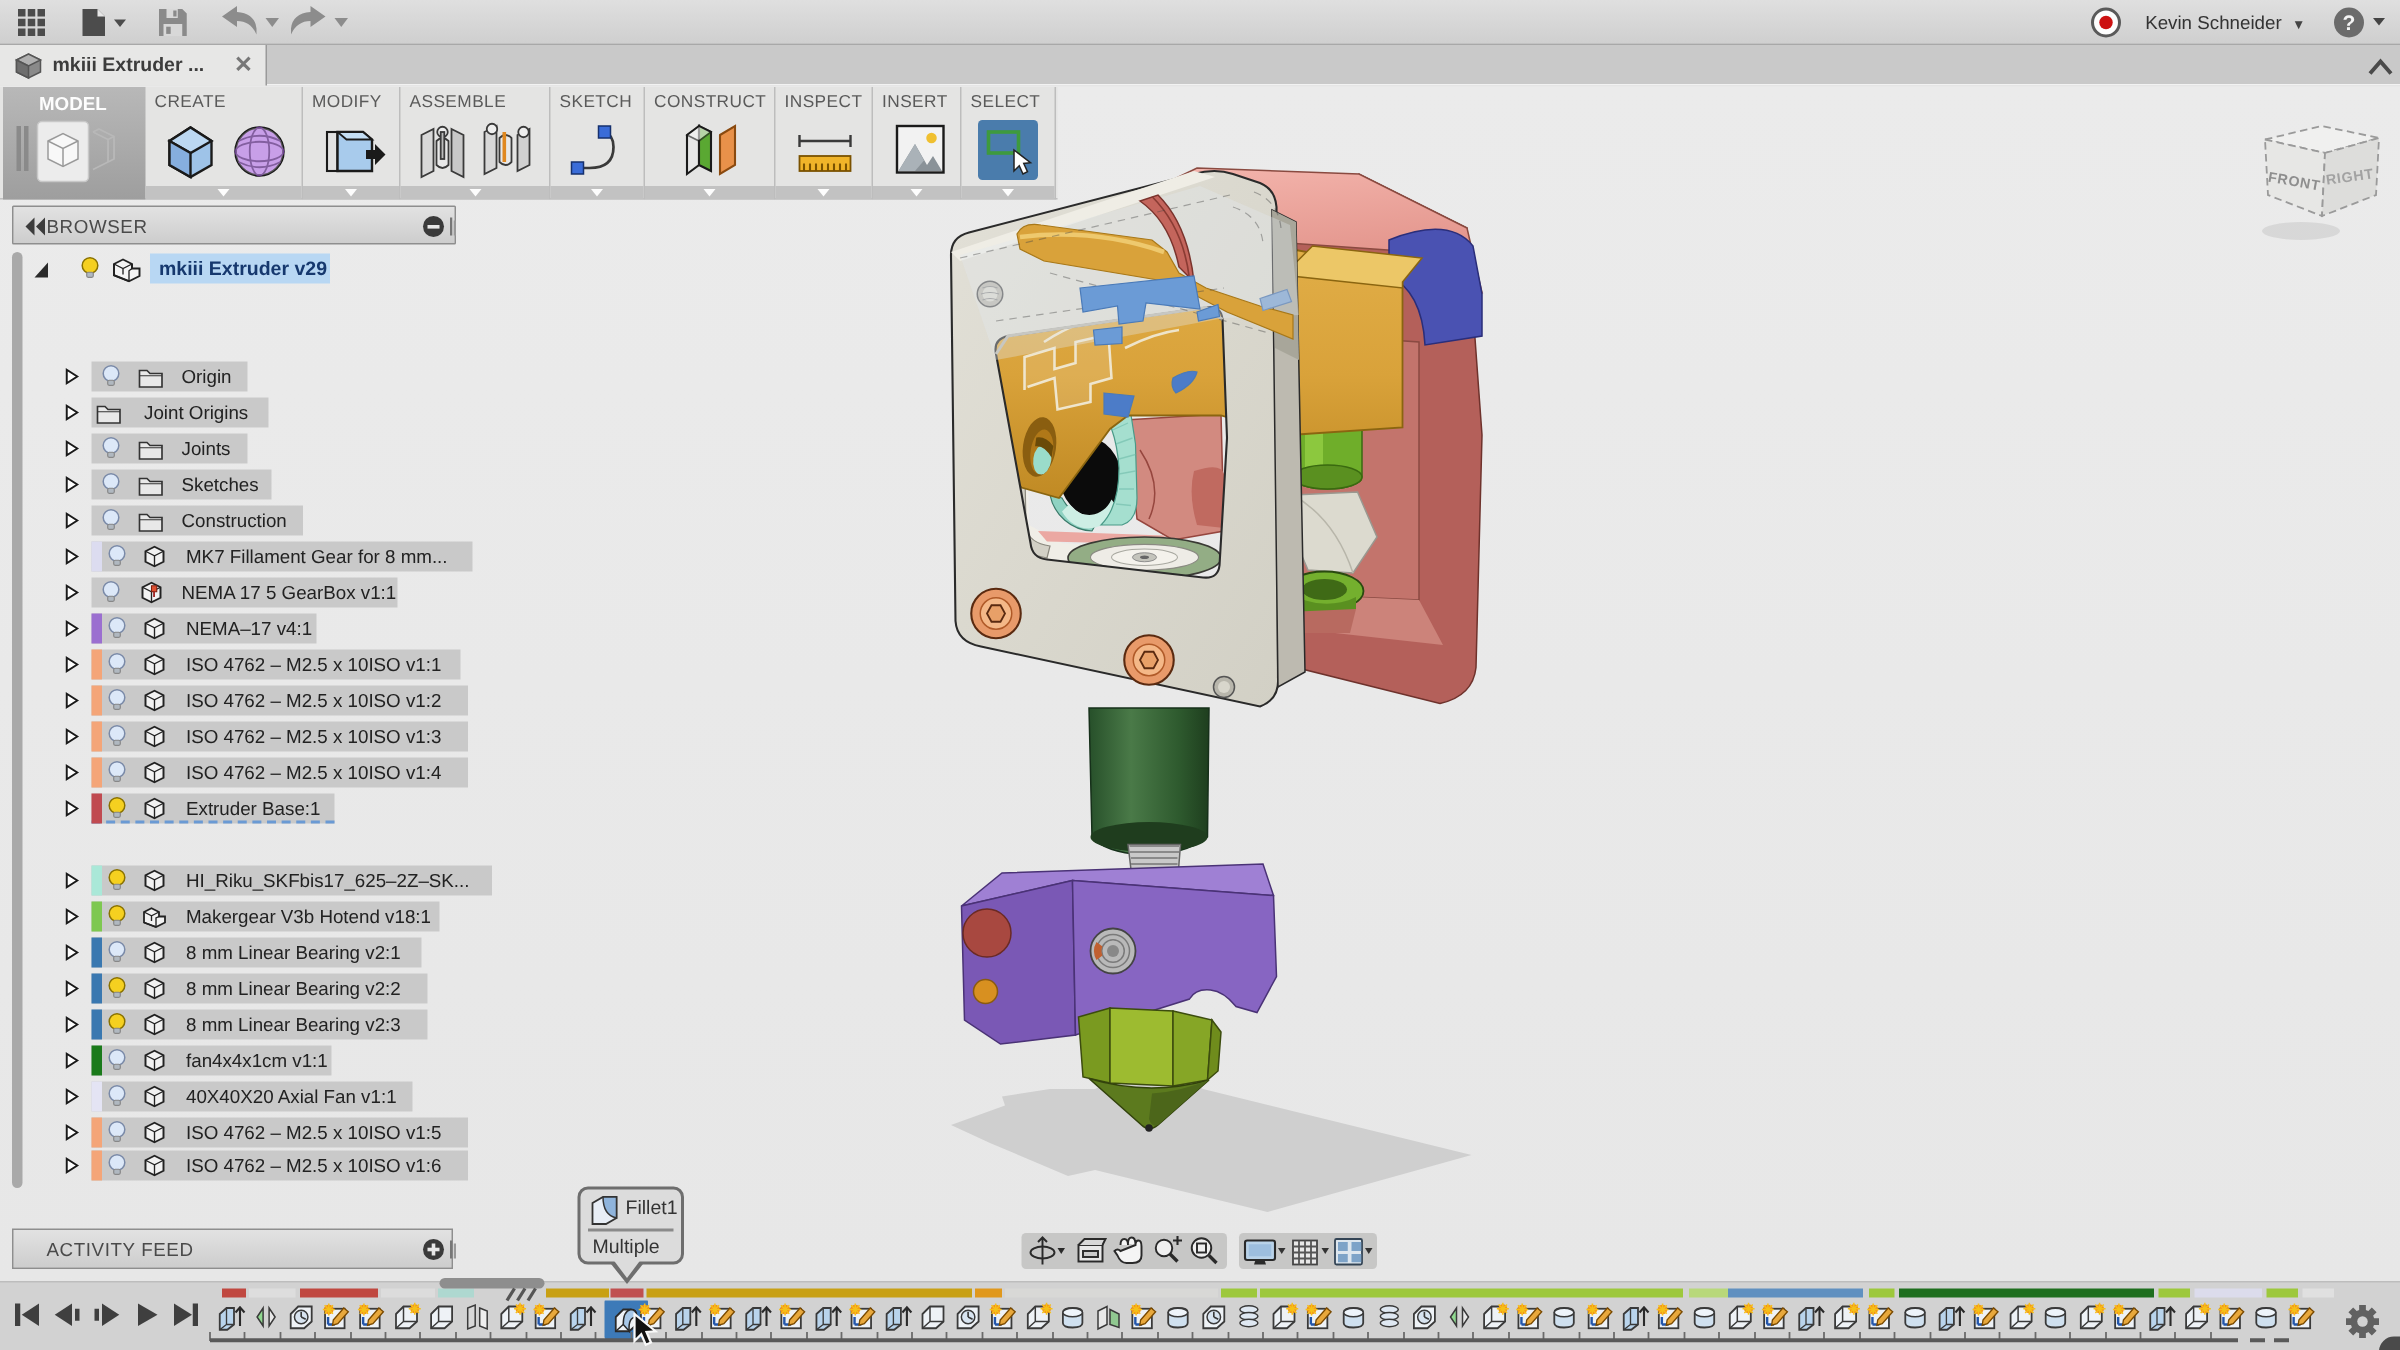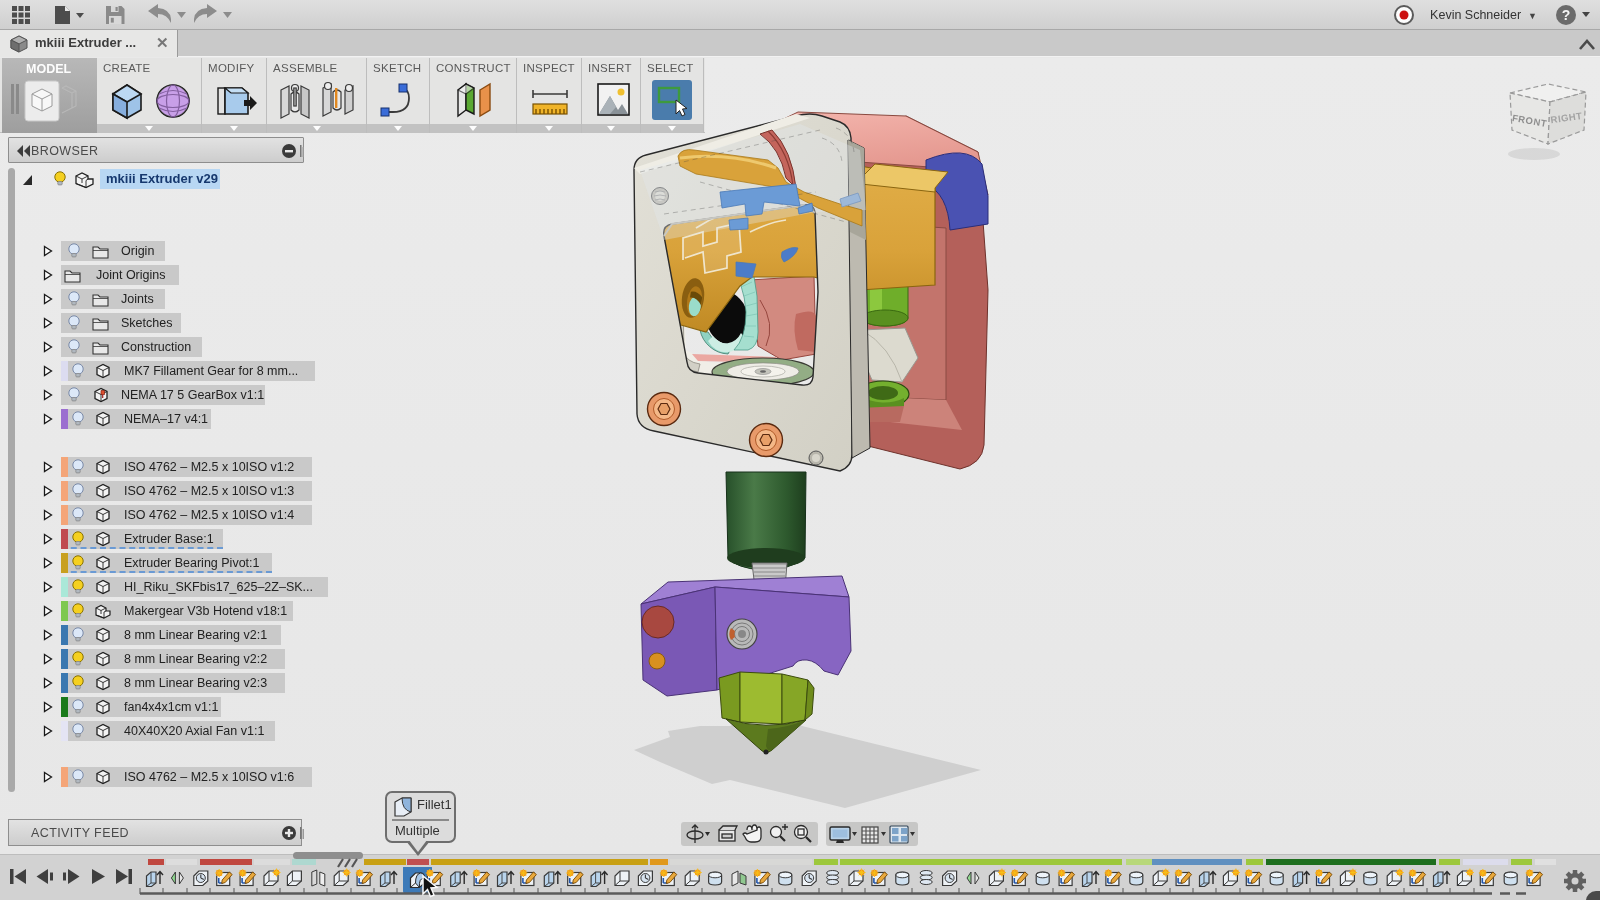--- a/index.html
+++ b/index.html
@@ -489,20 +489,37 @@
         <circle cx="8" cy="7" r="5.2" fill="#dce8f8" stroke="#7a8aa8" stroke-width="1"></circle>
         <rect x="5.8" y="11.5" width="4.4" height="3.4" rx="1" fill="#b0b8c0" stroke="#888" stroke-width="0.8"></rect>
       </svg>
       <svg class="abs" style="left:94px;top:1px" width="18" height="18" viewBox="0 0 18 18">
         <path d="M3 5.5 L9 2.5 L15 5.5 L15 12.5 L9 15.5 L3 12.5 Z" fill="#f2f2f2" stroke="#222" stroke-width="1.3"></path>
         <path d="M3 5.5 L9 8.5 L15 5.5" fill="none" stroke="#222" stroke-width="0.9"></path>
         <path d="M9 8.5 L9 15.5" stroke="#222" stroke-width="0.9"></path>
       </svg>
       <span class="abs" style="left:124px;top:3px">NEMA–17 v4:1</span>
     </div>
+<div class="trow" style="left:0;top:433px;width:320px;">
+      <svg class="abs" style="left:43px;top:4px" width="10" height="12">
+        <path d="M1.5 1.5 L8.5 6 L1.5 10.5 Z" fill="#fdfdfd" stroke="#1a1a1a" stroke-width="1.3"></path>
+      </svg>
+      <div class="tlabel" style="left:61px;width:246px;"></div>
+      <div class="abs" style="left:61px;top:0;width:7px;height:20px;background:#f4a578"></div>
+      <svg class="abs" style="left:70px;top:1px" width="16" height="18" viewBox="0 0 16 18">
+        <circle cx="8" cy="7" r="5.2" fill="#dce8f8" stroke="#7a8aa8" stroke-width="1"></circle>
+        <rect x="5.8" y="11.5" width="4.4" height="3.4" rx="1" fill="#b0b8c0" stroke="#888" stroke-width="0.8"></rect>
+      </svg>
+      <svg class="abs" style="left:94px;top:1px" width="18" height="18" viewBox="0 0 18 18">
+        <path d="M3 5.5 L9 2.5 L15 5.5 L15 12.5 L9 15.5 L3 12.5 Z" fill="#f2f2f2" stroke="#222" stroke-width="1.3"></path>
+        <path d="M3 5.5 L9 8.5 L15 5.5" fill="none" stroke="#222" stroke-width="0.9"></path>
+        <path d="M9 8.5 L9 15.5" stroke="#222" stroke-width="0.9"></path>
+      </svg>
+      <span class="abs" style="left:124px;top:3px">ISO 4762 – M2.5 x 10ISO v1:1</span>
+    </div>
 <div class="trow" style="left:0;top:457px;width:320px;">
       <svg class="abs" style="left:43px;top:4px" width="10" height="12">
         <path d="M1.5 1.5 L8.5 6 L1.5 10.5 Z" fill="#fdfdfd" stroke="#1a1a1a" stroke-width="1.3"></path>
       </svg>
       <div class="tlabel" style="left:61px;width:251px;"></div>
       <div class="abs" style="left:61px;top:0;width:7px;height:20px;background:#f4a578"></div>
       <svg class="abs" style="left:70px;top:1px" width="16" height="18" viewBox="0 0 16 18">
         <circle cx="8" cy="7" r="5.2" fill="#dce8f8" stroke="#7a8aa8" stroke-width="1"></circle>
         <rect x="5.8" y="11.5" width="4.4" height="3.4" rx="1" fill="#b0b8c0" stroke="#888" stroke-width="0.8"></rect>
       </svg>
@@ -557,37 +574,20 @@
         <circle cx="8" cy="7" r="5.2" fill="#f5d020" stroke="#8a7200" stroke-width="1"></circle>
         <rect x="5.8" y="11.5" width="4.4" height="3.4" rx="1" fill="#b0b8c0" stroke="#888" stroke-width="0.8"></rect>
       </svg>
       <svg class="abs" style="left:94px;top:1px" width="18" height="18" viewBox="0 0 18 18">
         <path d="M3 5.5 L9 2.5 L15 5.5 L15 12.5 L9 15.5 L3 12.5 Z" fill="#f2f2f2" stroke="#222" stroke-width="1.3"></path>
         <path d="M3 5.5 L9 8.5 L15 5.5" fill="none" stroke="#222" stroke-width="0.9"></path>
         <path d="M9 8.5 L9 15.5" stroke="#222" stroke-width="0.9"></path>
       </svg>
       <span class="abs" style="left:124px;top:3px">Extruder Base:1</span>
     </div>
-<div class="trow" style="left:0;top:553px;width:320px;">
-      <svg class="abs" style="left:43px;top:4px" width="10" height="12">
-        <path d="M1.5 1.5 L8.5 6 L1.5 10.5 Z" fill="#fdfdfd" stroke="#1a1a1a" stroke-width="1.3"></path>
-      </svg>
-      <div class="tlabel" style="left:61px;width:211px;border-bottom:2px dashed #6a9ad4;"></div>
-      <div class="abs" style="left:61px;top:0;width:7px;height:20px;background:#c8a020"></div>
-      <svg class="abs" style="left:70px;top:1px" width="16" height="18" viewBox="0 0 16 18">
-        <circle cx="8" cy="7" r="5.2" fill="#f5d020" stroke="#8a7200" stroke-width="1"></circle>
-        <rect x="5.8" y="11.5" width="4.4" height="3.4" rx="1" fill="#b0b8c0" stroke="#888" stroke-width="0.8"></rect>
-      </svg>
-      <svg class="abs" style="left:94px;top:1px" width="18" height="18" viewBox="0 0 18 18">
-        <path d="M3 5.5 L9 2.5 L15 5.5 L15 12.5 L9 15.5 L3 12.5 Z" fill="#f2f2f2" stroke="#222" stroke-width="1.3"></path>
-        <path d="M3 5.5 L9 8.5 L15 5.5" fill="none" stroke="#222" stroke-width="0.9"></path>
-        <path d="M9 8.5 L9 15.5" stroke="#222" stroke-width="0.9"></path>
-      </svg>
-      <span class="abs" style="left:124px;top:3px">Extruder Bearing Pivot:1</span>
-    </div>
 <div class="trow" style="left:0;top:577px;width:320px;">
       <svg class="abs" style="left:43px;top:4px" width="10" height="12">
         <path d="M1.5 1.5 L8.5 6 L1.5 10.5 Z" fill="#fdfdfd" stroke="#1a1a1a" stroke-width="1.3"></path>
       </svg>
       <div class="tlabel" style="left:61px;width:267px;"></div>
       <div class="abs" style="left:61px;top:0;width:7px;height:20px;background:#aae8d8"></div>
       <svg class="abs" style="left:70px;top:1px" width="16" height="18" viewBox="0 0 16 18">
         <circle cx="8" cy="7" r="5.2" fill="#f5d020" stroke="#8a7200" stroke-width="1"></circle>
         <rect x="5.8" y="11.5" width="4.4" height="3.4" rx="1" fill="#b0b8c0" stroke="#888" stroke-width="0.8"></rect>
       </svg>
@@ -691,20 +691,37 @@
       <svg class="abs" style="left:70px;top:1px" width="16" height="18" viewBox="0 0 16 18">
         <circle cx="8" cy="7" r="5.2" fill="#dce8f8" stroke="#7a8aa8" stroke-width="1"></circle>
         <rect x="5.8" y="11.5" width="4.4" height="3.4" rx="1" fill="#b0b8c0" stroke="#888" stroke-width="0.8"></rect>
       </svg>
       <svg class="abs" style="left:94px;top:1px" width="18" height="18" viewBox="0 0 18 18">
         <path d="M3 5.5 L9 2.5 L15 5.5 L15 12.5 L9 15.5 L3 12.5 Z" fill="#f2f2f2" stroke="#222" stroke-width="1.3"></path>
         <path d="M3 5.5 L9 8.5 L15 5.5" fill="none" stroke="#222" stroke-width="0.9"></path>
         <path d="M9 8.5 L9 15.5" stroke="#222" stroke-width="0.9"></path>
       </svg>
       <span class="abs" style="left:124px;top:3px">40X40X20 Axial Fan v1:1</span>
+    </div>
+<div class="trow" style="left:0;top:745px;width:320px;">
+      <svg class="abs" style="left:43px;top:4px" width="10" height="12">
+        <path d="M1.5 1.5 L8.5 6 L1.5 10.5 Z" fill="#fdfdfd" stroke="#1a1a1a" stroke-width="1.3"></path>
+      </svg>
+      <div class="tlabel" style="left:61px;width:251px;"></div>
+      <div class="abs" style="left:61px;top:0;width:7px;height:20px;background:#f4a578"></div>
+      <svg class="abs" style="left:70px;top:1px" width="16" height="18" viewBox="0 0 16 18">
+        <circle cx="8" cy="7" r="5.2" fill="#dce8f8" stroke="#7a8aa8" stroke-width="1"></circle>
+        <rect x="5.8" y="11.5" width="4.4" height="3.4" rx="1" fill="#b0b8c0" stroke="#888" stroke-width="0.8"></rect>
+      </svg>
+      <svg class="abs" style="left:94px;top:1px" width="18" height="18" viewBox="0 0 18 18">
+        <path d="M3 5.5 L9 2.5 L15 5.5 L15 12.5 L9 15.5 L3 12.5 Z" fill="#f2f2f2" stroke="#222" stroke-width="1.3"></path>
+        <path d="M3 5.5 L9 8.5 L15 5.5" fill="none" stroke="#222" stroke-width="0.9"></path>
+        <path d="M9 8.5 L9 15.5" stroke="#222" stroke-width="0.9"></path>
+      </svg>
+      <span class="abs" style="left:124px;top:3px">ISO 4762 – M2.5 x 10ISO v1:5</span>
     </div>
 <div class="trow" style="left:0;top:767px;width:320px;">
       <svg class="abs" style="left:43px;top:4px" width="10" height="12">
         <path d="M1.5 1.5 L8.5 6 L1.5 10.5 Z" fill="#fdfdfd" stroke="#1a1a1a" stroke-width="1.3"></path>
       </svg>
       <div class="tlabel" style="left:61px;width:251px;"></div>
       <div class="abs" style="left:61px;top:0;width:7px;height:20px;background:#f4a578"></div>
       <svg class="abs" style="left:70px;top:1px" width="16" height="18" viewBox="0 0 16 18">
         <circle cx="8" cy="7" r="5.2" fill="#dce8f8" stroke="#7a8aa8" stroke-width="1"></circle>
         <rect x="5.8" y="11.5" width="4.4" height="3.4" rx="1" fill="#b0b8c0" stroke="#888" stroke-width="0.8"></rect>

